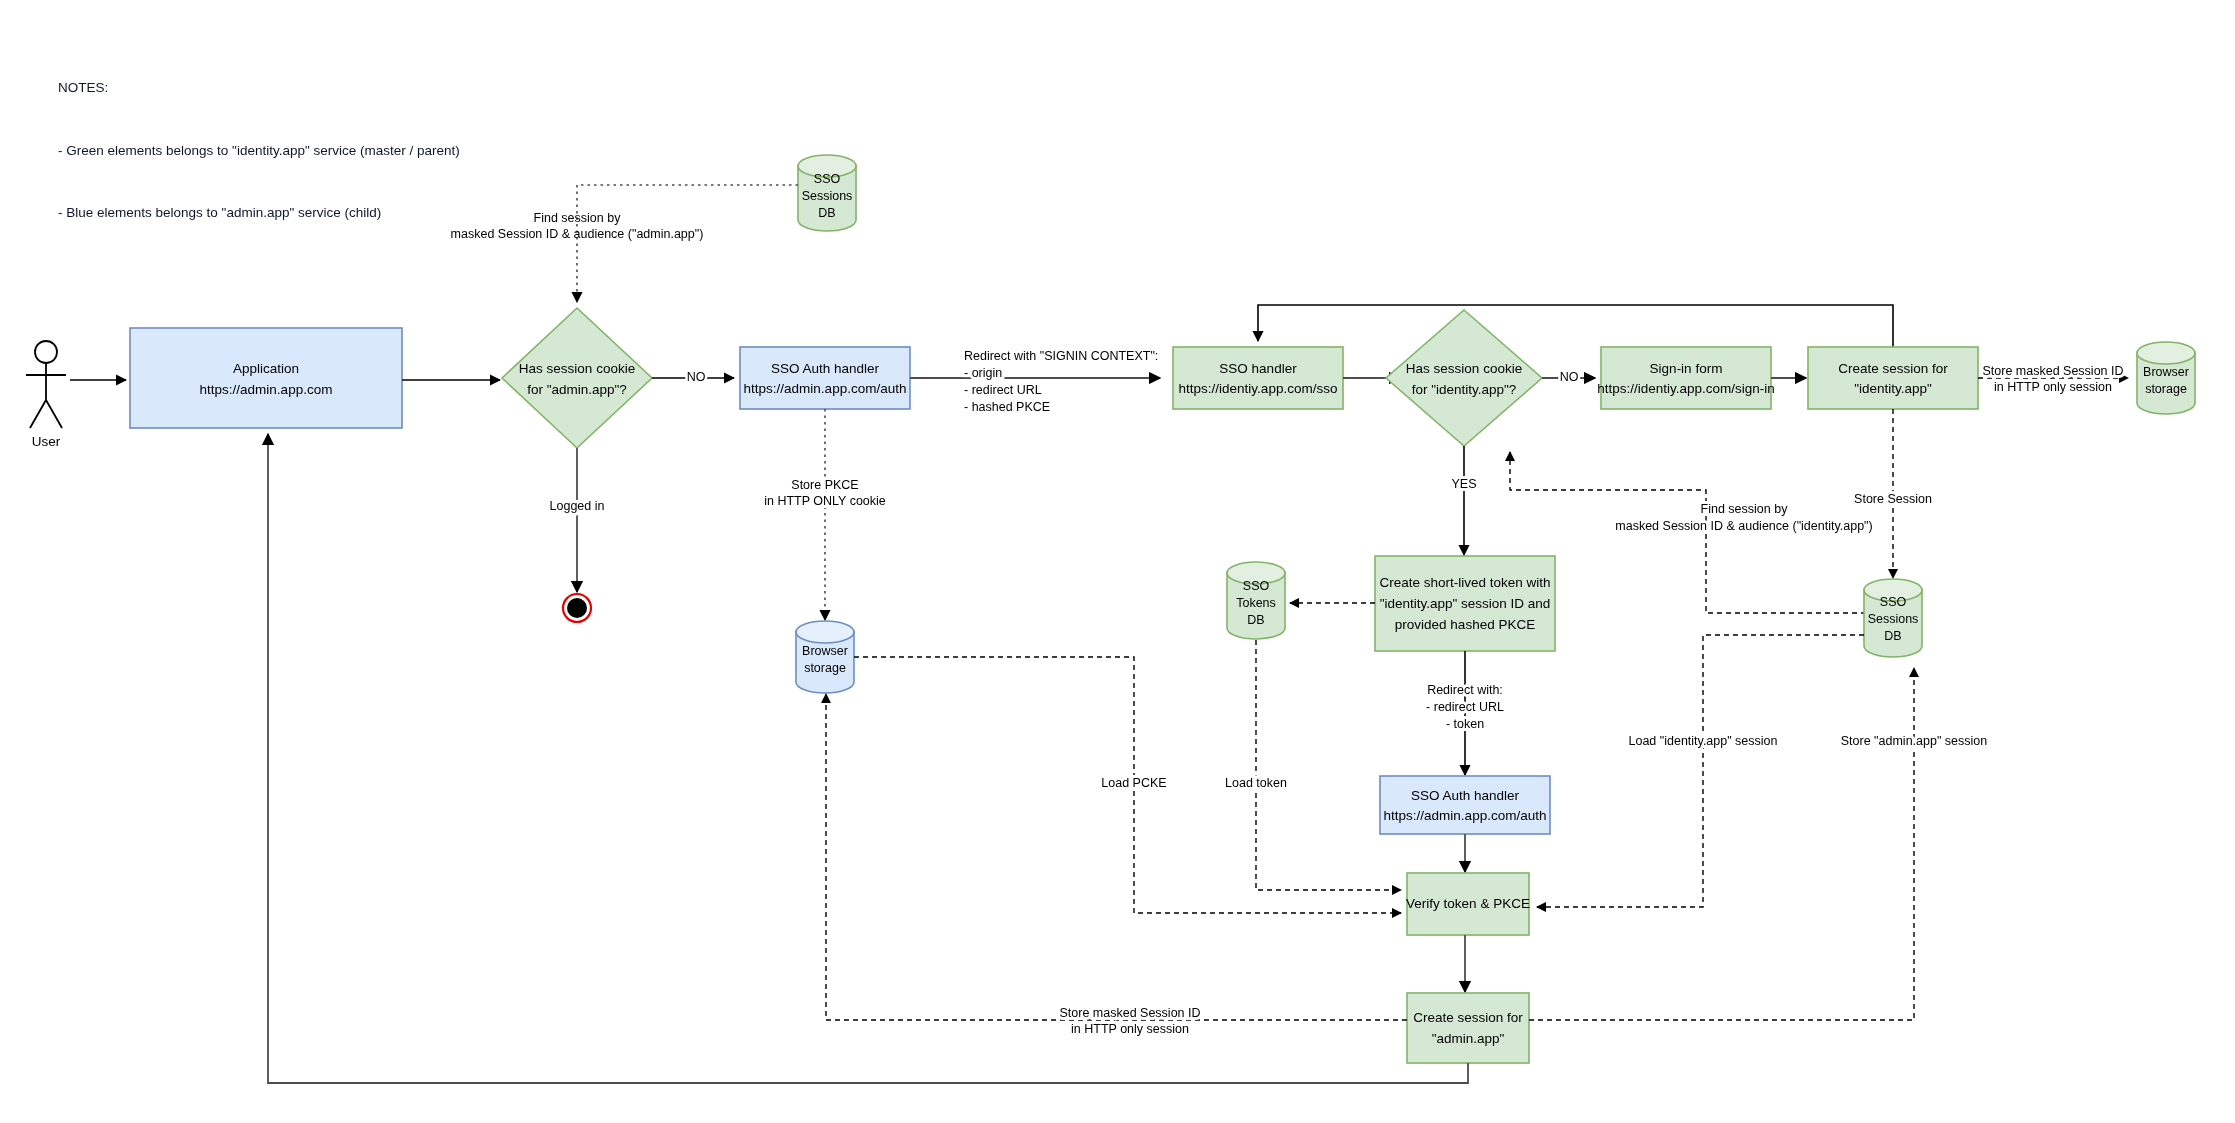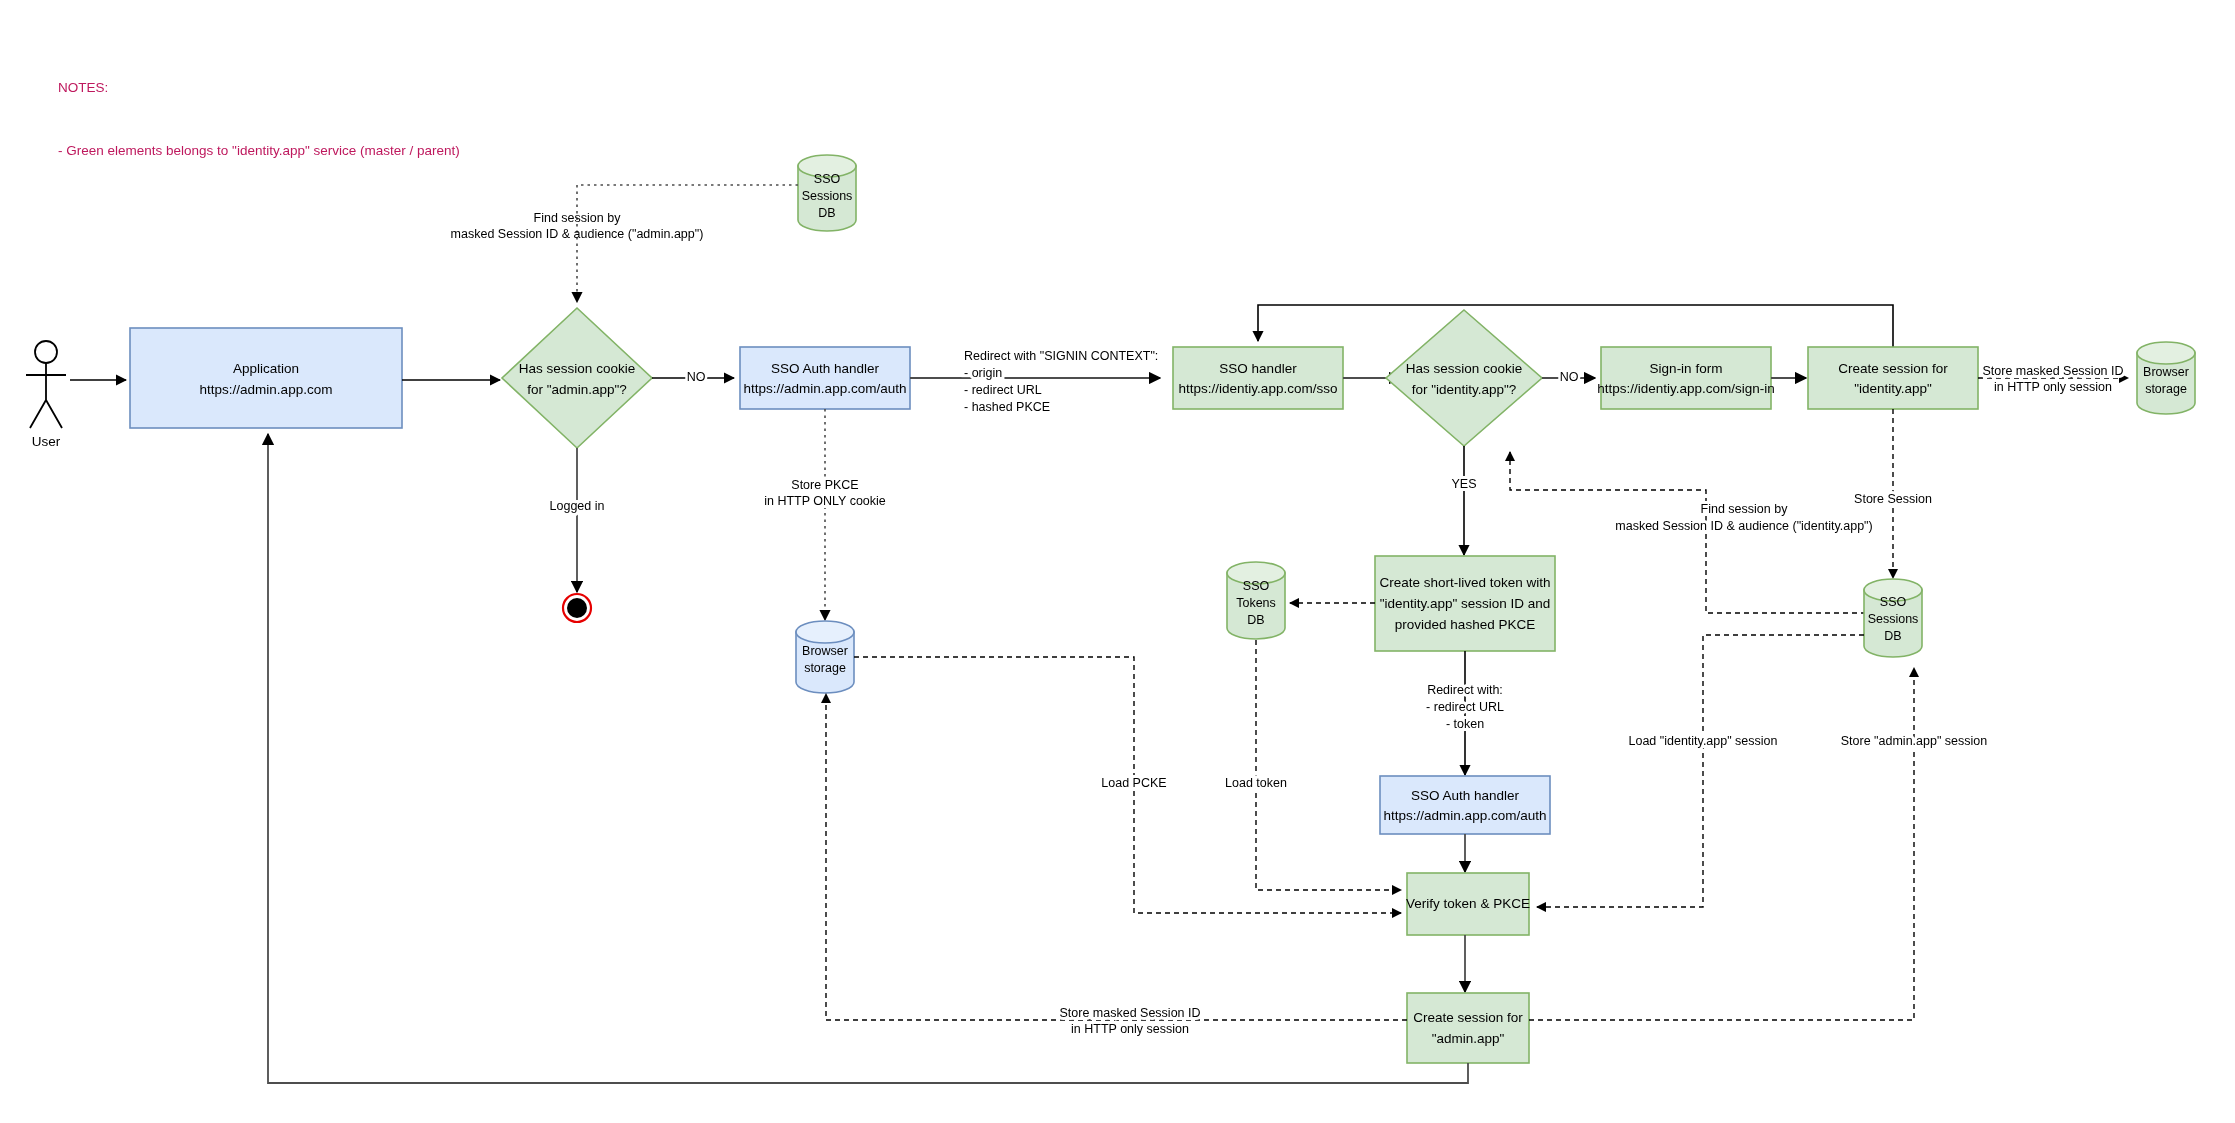--- a/index.html
+++ b/index.html
@@ -27,21 +27,21 @@
     left: 0;
     width: 2235px;
     height: 1123px;
   }
   .notes-block {
     position: absolute;
     left: 58px;
     top: 36px;
     font-size: 13.5px;
     line-height: 1.55;
-    color: #be185d;
+    color: #0f172a;
     white-space: pre;
   }
   .notes-line { display: block; }
 
   
   .node-rect-blue {
     fill: #dae8fc;
     stroke: #6c8ebf;
     stroke-width: 1.6;
   }
@@ -115,20 +115,21 @@
   .end-inner { fill: #000000; stroke: none; }
 </style>
 </head>
 <body>
 
 <div id="diagram-root">
 
   <div class="notes-block">
     <span class="notes-line">NOTES:</span>
     <span class="notes-line">- Green elements belongs to "identity.app" service (master / parent)</span>
+    <span class="notes-line">- Blue elements belongs to "admin.app" service (child)</span>
   </div>
 
   <svg id="flow-canvas" viewBox="0 0 2235 1123" xmlns="http://www.w3.org/2000/svg">
     <defs>
       <marker id="arrow-dark" viewBox="0 0 10 10" refX="9" refY="5" markerWidth="7" markerHeight="7" orient="auto-start-reverse">
         <path d="M 0 0 L 10 5 L 0 10 z" fill="#000000"></path>
       </marker>
       <marker id="arrow-grey" viewBox="0 0 10 10" refX="9" refY="5" markerWidth="7" markerHeight="7" orient="auto-start-reverse">
         <path d="M 0 0 L 10 5 L 0 10 z" fill="#4d4d4d"></path>
       </marker>

